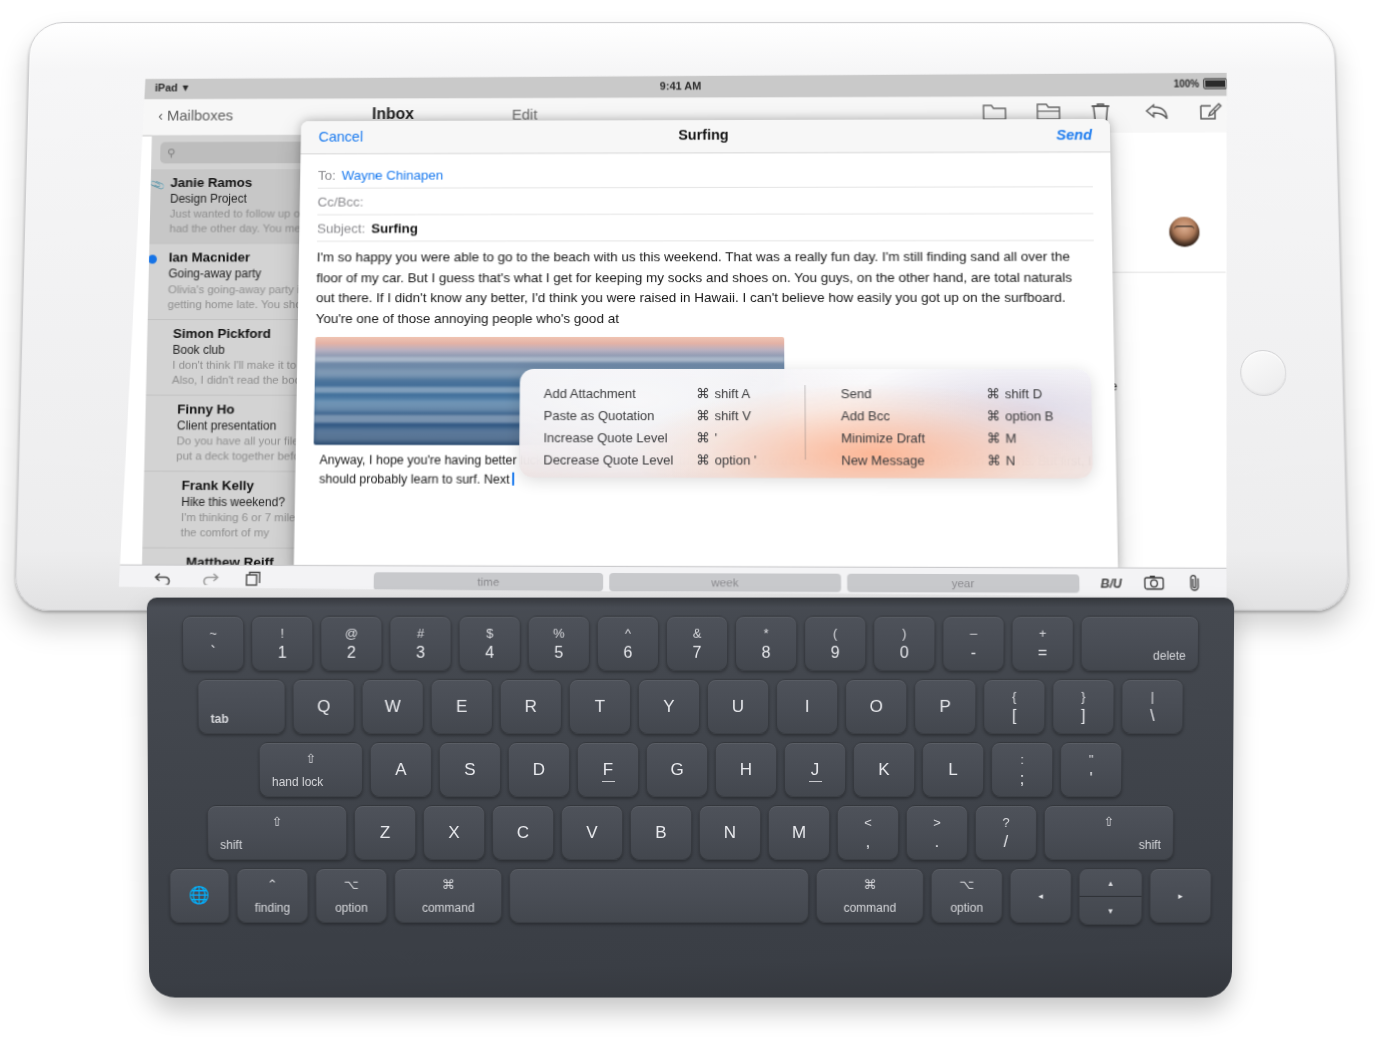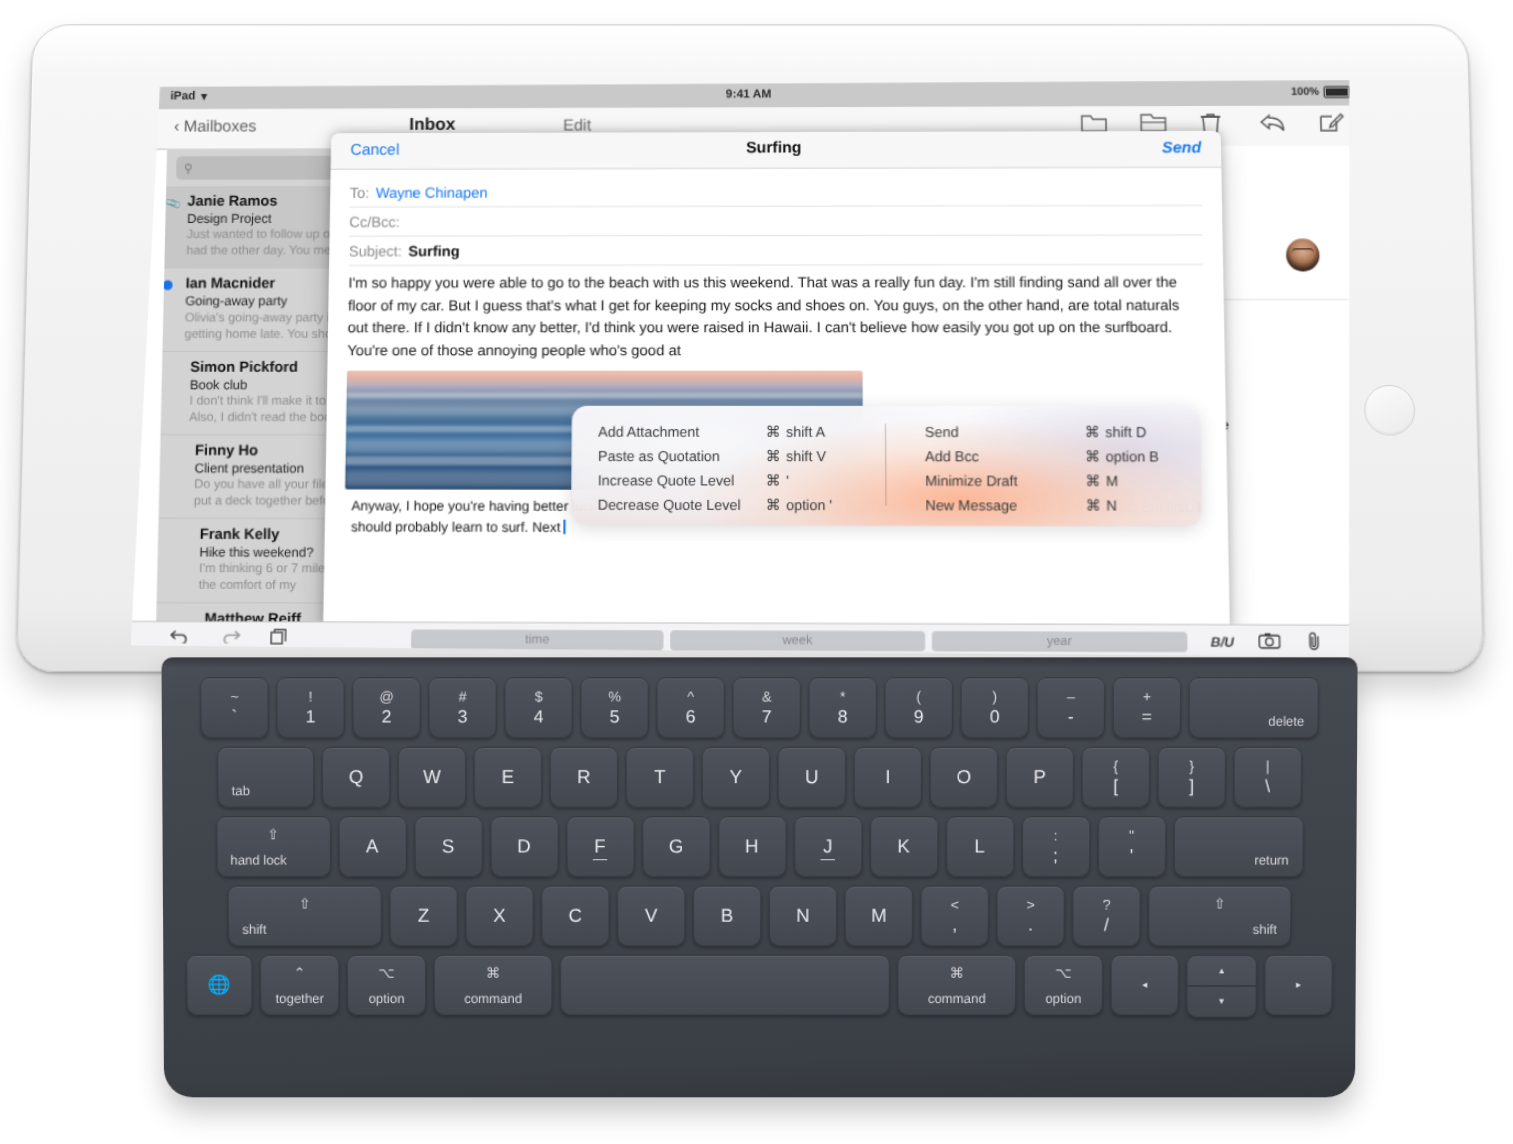--- a/index.html
+++ b/index.html
@@ -216,21 +216,21 @@
     background:linear-gradient(180deg,#4e525a 0%,#494d55 50%,#43474e 100%);
     box-shadow:0 1px 0 rgba(255,255,255,.07) inset, 0 2px 3px rgba(0,0,0,.28);
     border:1px solid rgba(0,0,0,.22);
     color:#e6e7ea;display:flex;flex-direction:column;align-items:center;justify-content:center;
     font-size:16px;position:relative;box-sizing:border-box;
   }
   .key .top{font-size:13px;line-height:1;margin-bottom:5px;color:#d9dade;}
   .key .bot{font-size:16px;line-height:1;color:#e9eaee;}
   .key.single .bot{font-size:17px;}
   .k1{width:62px;} .k175{width:108px;}
-  .kspace{width:300px;} .ktab{width:88px;} .kcaps{width:104px;}
+  .kspace{width:300px;} .ktab{width:88px;font-weight:bold;} .kcaps{width:104px;}
   .kshiftL{width:140px;} .kshiftR{width:130px;} .kret{width:118px;} .kdel{width:118px;} .kmodw{width:72px;} .kglobe{width:60px;}
   .lbl-lower{position:absolute;bottom:7px;font-size:12px;color:#d7d8dc;margin-top:20px;}
   .glyph-top{position:absolute;top:8px;font-size:13px;color:#d5d6da;}
   .karrowpair{width:62px;height:55px;border-radius:9px;
     background:linear-gradient(180deg,#4e525a,#43474e);
     border:1px solid rgba(0,0,0,.22);
     box-shadow:0 2px 3px rgba(0,0,0,.28);
     display:flex;flex-direction:column;position:relative;overflow:hidden;}
   .karrowpair div{flex:1;display:flex;align-items:center;justify-content:center;font-size:9px;color:#d9dade;}
   .karrowpair div:first-child{border-bottom:1px solid rgba(0,0,0,.38);}
@@ -623,23 +623,20 @@
         <span class="bot">L</span>
       </div>
       <div class="key k1">
         <span class="top">:</span>
         <span class="bot">;</span>
       </div>
       <div class="key k1">
         <span class="top">"</span>
         <span class="bot">'</span>
       </div>
-      <div class="key kret">
-        <span class="lbl-lower" style="right:12px">return</span>
-      </div>
     </div>
   <div class="krow" id="krow4">
       <div class="key kshiftL">
         <span class="glyph-top">⇧</span>
         <span class="lbl-lower" style="left:12px">shift</span>
       </div>
       <div class="key k1 single">
         <span class="bot">Z</span>
       </div>
       <div class="key k1 single">
@@ -676,21 +673,21 @@
         <span class="glyph-top">⇧</span>
         <span class="lbl-lower" style="right:12px">shift</span>
       </div>
     </div>
   <div class="krow" id="krow5">
       <div class="key kglobe">
         <span style="font-size:17px;">🌐</span>
       </div>
       <div class="key kmodw">
         <span class="glyph-top">⌃</span>
-        <span class="lbl-lower" style="">together</span>
+        <span class="lbl-lower" style="">finding</span>
       </div>
       <div class="key kmodw">
         <span class="glyph-top">⌥</span>
         <span class="lbl-lower" style="">option</span>
       </div>
       <div class="key k175">
         <span class="glyph-top">⌘</span>
         <span class="lbl-lower" style="">command</span>
       </div>
       <div class="key kspace"></div>

